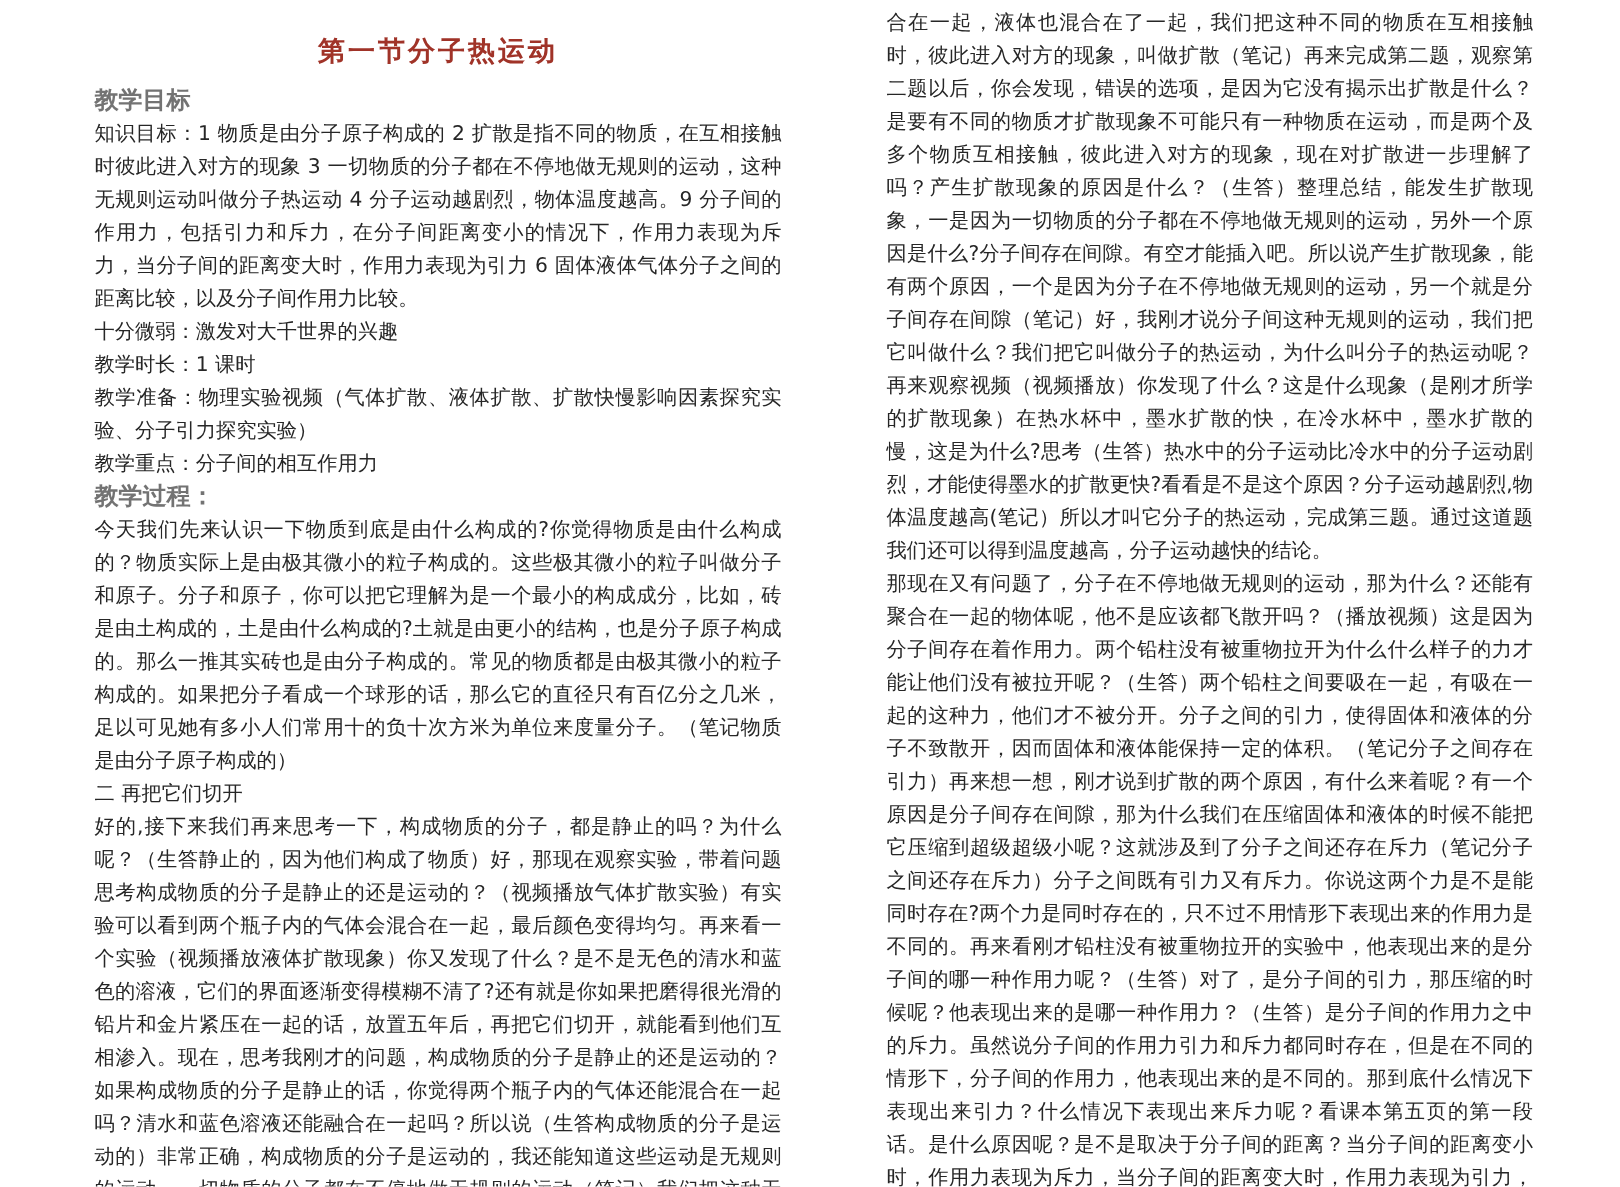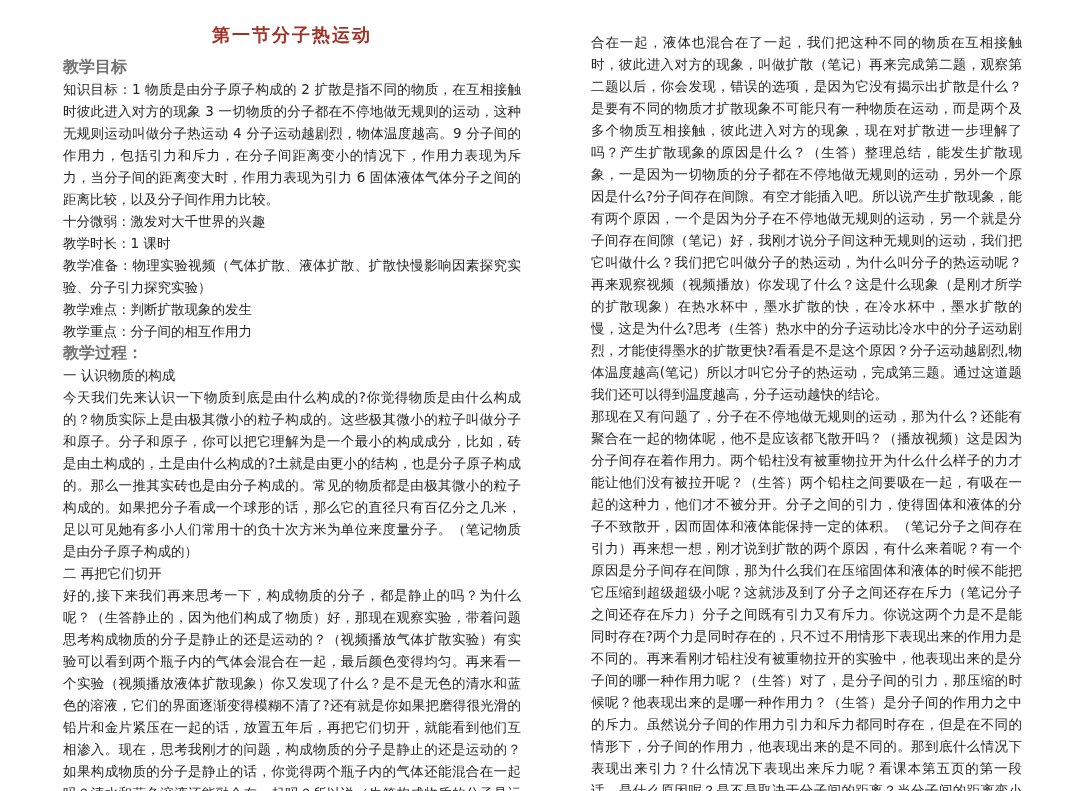--- a/index.html
+++ b/index.html
@@ -24,21 +24,21 @@
     box-sizing: border-box;
   }
   .col-left {
     width: 458px;
     margin-left: 63px;
     padding-top: 22px;
   }
   .col-right {
     width: 431px;
     margin-left: 70px;
-    padding-top: 31px;
+    padding-top: 4px;
   }
   .doc-title {
     text-align: center;
     font-size: 18px;
     font-weight: bold;
     letter-spacing: 2px;
     line-height: 26px;
     margin: 0 0 8px 0;
   }
   h2.heading {
@@ -63,24 +63,22 @@
 
 <div class="page" style="background: rgb(255, 255, 255); color: rgb(38, 38, 38);">
   <div class="col col-left">
     <h1 class="doc-title" style="color: rgb(160, 51, 40);">第一节分子热运动</h1>
     <div>
         <h2 class="heading">教学目标</h2>
         <p class="para">知识目标：1 物质是由分子原子构成的 2 扩散是指不同的物质，在互相接触时彼此进入对方的现象 3 一切物质的分子都在不停地做无规则的运动，这种无规则运动叫做分子热运动 4 分子运动越剧烈，物体温度越高。9 分子间的作用力，包括引力和斥力，在分子间距离变小的情况下，作用力表现为斥力，当分子间的距离变大时，作用力表现为引力 6 固体液体气体分子之间的距离比较，以及分子间作用力比较。</p>
         <p class="para">十分微弱：激发对大千世界的兴趣</p>
         <p class="para">教学时长：1 课时</p>
         <p class="para">教学准备：物理实验视频（气体扩散、液体扩散、扩散快慢影响因素探究实验、分子引力探究实验）</p>
-        <p class="para">教学难点：判断扩散现象的发生</p>
         <p class="para">教学重点：分子间的相互作用力</p>
         <h2 class="heading">教学过程：</h2>
-        <p class="para">一  认识物质的构成</p>
         <p class="para">今天我们先来认识一下物质到底是由什么构成的?你觉得物质是由什么构成的？物质实际上是由极其微小的粒子构成的。这些极其微小的粒子叫做分子和原子。分子和原子，你可以把它理解为是一个最小的构成成分，比如，砖是由土构成的，土是由什么构成的?土就是由更小的结构，也是分子原子构成的。那么一推其实砖也是由分子构成的。常见的物质都是由极其微小的粒子构成的。如果把分子看成一个球形的话，那么它的直径只有百亿分之几米，足以可见她有多小人们常用十的负十次方米为单位来度量分子。（笔记物质是由分子原子构成的）</p>
         <p class="para">二  再把它们切开</p>
         <p class="para">好的,接下来我们再来思考一下，构成物质的分子，都是静止的吗？为什么呢？（生答静止的，因为他们构成了物质）好，那现在观察实验，带着问题思考构成物质的分子是静止的还是运动的？（视频播放气体扩散实验）有实验可以看到两个瓶子内的气体会混合在一起，最后颜色变得均匀。再来看一个实验（视频播放液体扩散现象）你又发现了什么？是不是无色的清水和蓝色的溶液，它们的界面逐渐变得模糊不清了?还有就是你如果把磨得很光滑的铅片和金片紧压在一起的话，放置五年后，再把它们切开，就能看到他们互相渗入。现在，思考我刚才的问题，构成物质的分子是静止的还是运动的？如果构成物质的分子是静止的话，你觉得两个瓶子内的气体还能混合在一起吗？清水和蓝色溶液还能融合在一起吗？所以说（生答构成物质的分子是运动的）非常正确，构成物质的分子是运动的，我还能知道这些运动是无规则的运动，一切物质的分子都在不停地做无规则的运动（笔记）我们把这种无规则的运动叫他分子的热运动。所以说涉及到无规则的运动的问题，它实际上是关于什么的运动?（是分子的无规则运动）现在来完成图片展示的第一题。这种判断分子在做无规则运动的现象的题，他的突破口是什么？是不是看现象中运动的到底是不是分子？好，所以我们选择哪一个选项？（答错给予鼓励）</p>
       </div>
   </div>
   <div class="col col-right">
     <div>
         <p class="para">合在一起，液体也混合在了一起，我们把这种不同的物质在互相接触时，彼此进入对方的现象，叫做扩散（笔记）再来完成第二题，观察第二题以后，你会发现，错误的选项，是因为它没有揭示出扩散是什么？是要有不同的物质才扩散现象不可能只有一种物质在运动，而是两个及多个物质互相接触，彼此进入对方的现象，现在对扩散进一步理解了吗？产生扩散现象的原因是什么？（生答）整理总结，能发生扩散现象，一是因为一切物质的分子都在不停地做无规则的运动，另外一个原因是什么?分子间存在间隙。有空才能插入吧。所以说产生扩散现象，能有两个原因，一个是因为分子在不停地做无规则的运动，另一个就是分子间存在间隙（笔记）好，我刚才说分子间这种无规则的运动，我们把它叫做什么？我们把它叫做分子的热运动，为什么叫分子的热运动呢？再来观察视频（视频播放）你发现了什么？这是什么现象（是刚才所学的扩散现象）在热水杯中，墨水扩散的快，在冷水杯中，墨水扩散的慢，这是为什么?思考（生答）热水中的分子运动比冷水中的分子运动剧烈，才能使得墨水的扩散更快?看看是不是这个原因？分子运动越剧烈,物体温度越高(笔记）所以才叫它分子的热运动，完成第三题。通过这道题我们还可以得到温度越高，分子运动越快的结论。</p>
         <p class="para">那现在又有问题了，分子在不停地做无规则的运动，那为什么？还能有聚合在一起的物体呢，他不是应该都飞散开吗？（播放视频）这是因为分子间存在着作用力。两个铅柱没有被重物拉开为什么什么样子的力才能让他们没有被拉开呢？（生答）两个铅柱之间要吸在一起，有吸在一起的这种力，他们才不被分开。分子之间的引力，使得固体和液体的分子不致散开，因而固体和液体能保持一定的体积。（笔记分子之间存在引力）再来想一想，刚才说到扩散的两个原因，有什么来着呢？有一个原因是分子间存在间隙，那为什么我们在压缩固体和液体的时候不能把它压缩到超级超级小呢？这就涉及到了分子之间还存在斥力（笔记分子之间还存在斥力）分子之间既有引力又有斥力。你说这两个力是不是能同时存在?两个力是同时存在的，只不过不用情形下表现出来的作用力是不同的。再来看刚才铅柱没有被重物拉开的实验中，他表现出来的是分子间的哪一种作用力呢？（生答）对了，是分子间的引力，那压缩的时候呢？他表现出来的是哪一种作用力？（生答）是分子间的作用力之中的斥力。虽然说分子间的作用力引力和斥力都同时存在，但是在不同的情形下，分子间的作用力，他表现出来的是不同的。那到底什么情况下表现出来引力？什么情况下表现出来斥力呢？看课本第五页的第一段话。是什么原因呢？是不是取决于分子间的距离？当分子间的距离变小时，作用力表现为斥力，当分子间的距离变大时，作用力表现为引力，就像和小伙伴牵手，有人要把你们拉开，你们是不是要互相紧拉住表现为一种引力?如果非要把你们挤在一起，你又想把小伙伴也挤开，这时候表现为一种斥力。完成第四题。想一想是不是分子间的距离越小的话？他们之间的这种作用力他就越强。所以说分子之间相距很远的话，它们的作用力就变得?（生答）十分微弱，比如说气体分子，它们之间的距离就很远，彼此之间几乎没有作用力，所以说气体具有流动性，容易被压缩。最后，了解一下固液气三态物质的微观特性。（笔记列表）液体分子之间的距离比气体的小，比固体的大。压缩流动形状方面比较。</p>
       </div>

